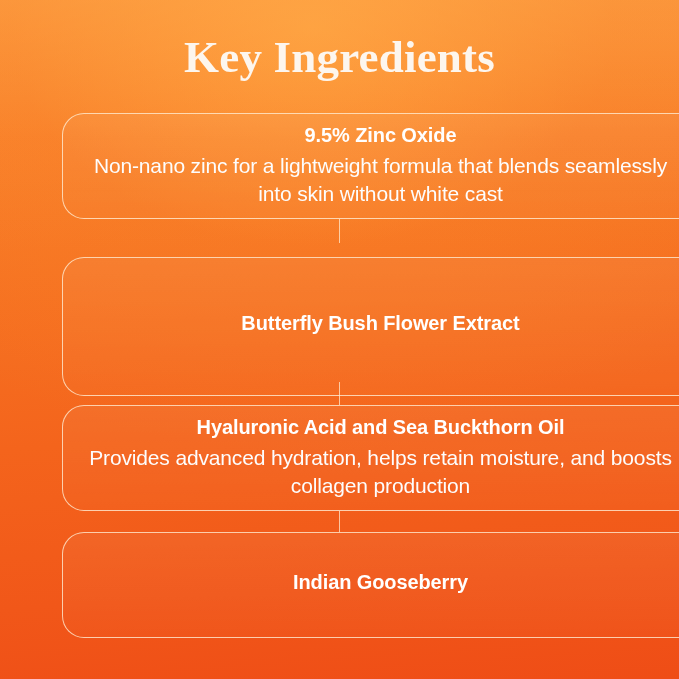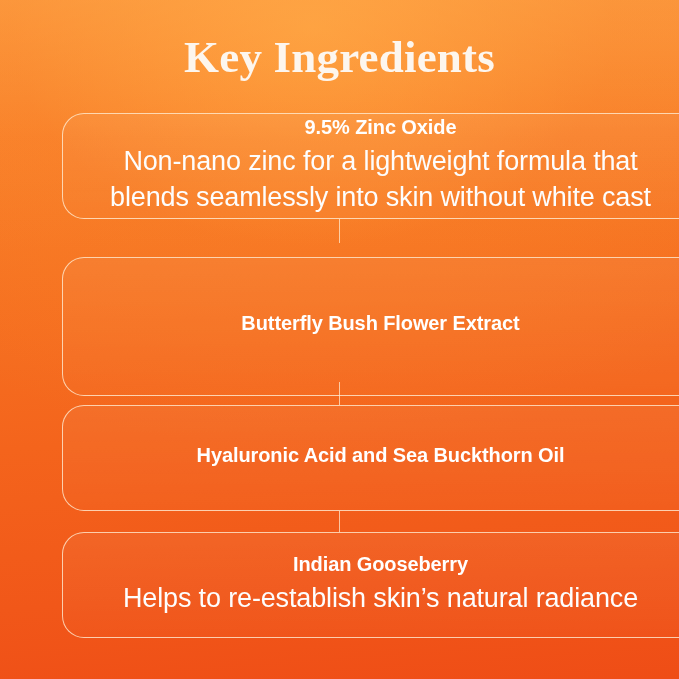--- a/index.html
+++ b/index.html
@@ -86,21 +86,21 @@
     font-size: 20px;
     color: #ffffff;
     line-height: 1.25;
     margin: 0 0 4px 0;
     letter-spacing: -0.1px;
   }
 
   .card-body {
     font-family: "Liberation Sans", sans-serif;
     font-weight: 400;
-    font-size: 27px;
+    font-size: 21px;
     color: #fdfdfd;
     line-height: 1.33;
     margin: 0;
     letter-spacing: -0.15px;
   }
 
   
   .connector {
     position: absolute;
     left: 339px;
@@ -128,22 +128,22 @@
   <div class="connector" id="connector-1"></div>
 
   <div class="card" id="card-2">
     <p class="card-heading">Butterfly Bush Flower Extract</p>
   </div>
 
   <div class="connector" id="connector-2"></div>
 
   <div class="card" id="card-3">
     <p class="card-heading">Hyaluronic Acid and Sea Buckthorn Oil</p>
+    <p class="card-body">Provides advanced hydration, helps retain moisture, and boosts collagen production</p>
   </div>
 
   <div class="connector" id="connector-3"></div>
 
   <div class="card" id="card-4">
     <p class="card-heading">Indian Gooseberry</p>
-    <p class="card-body">Helps to re-establish skin’s natural radiance</p>
   </div>
 
 </div>
 
 </body></html>

